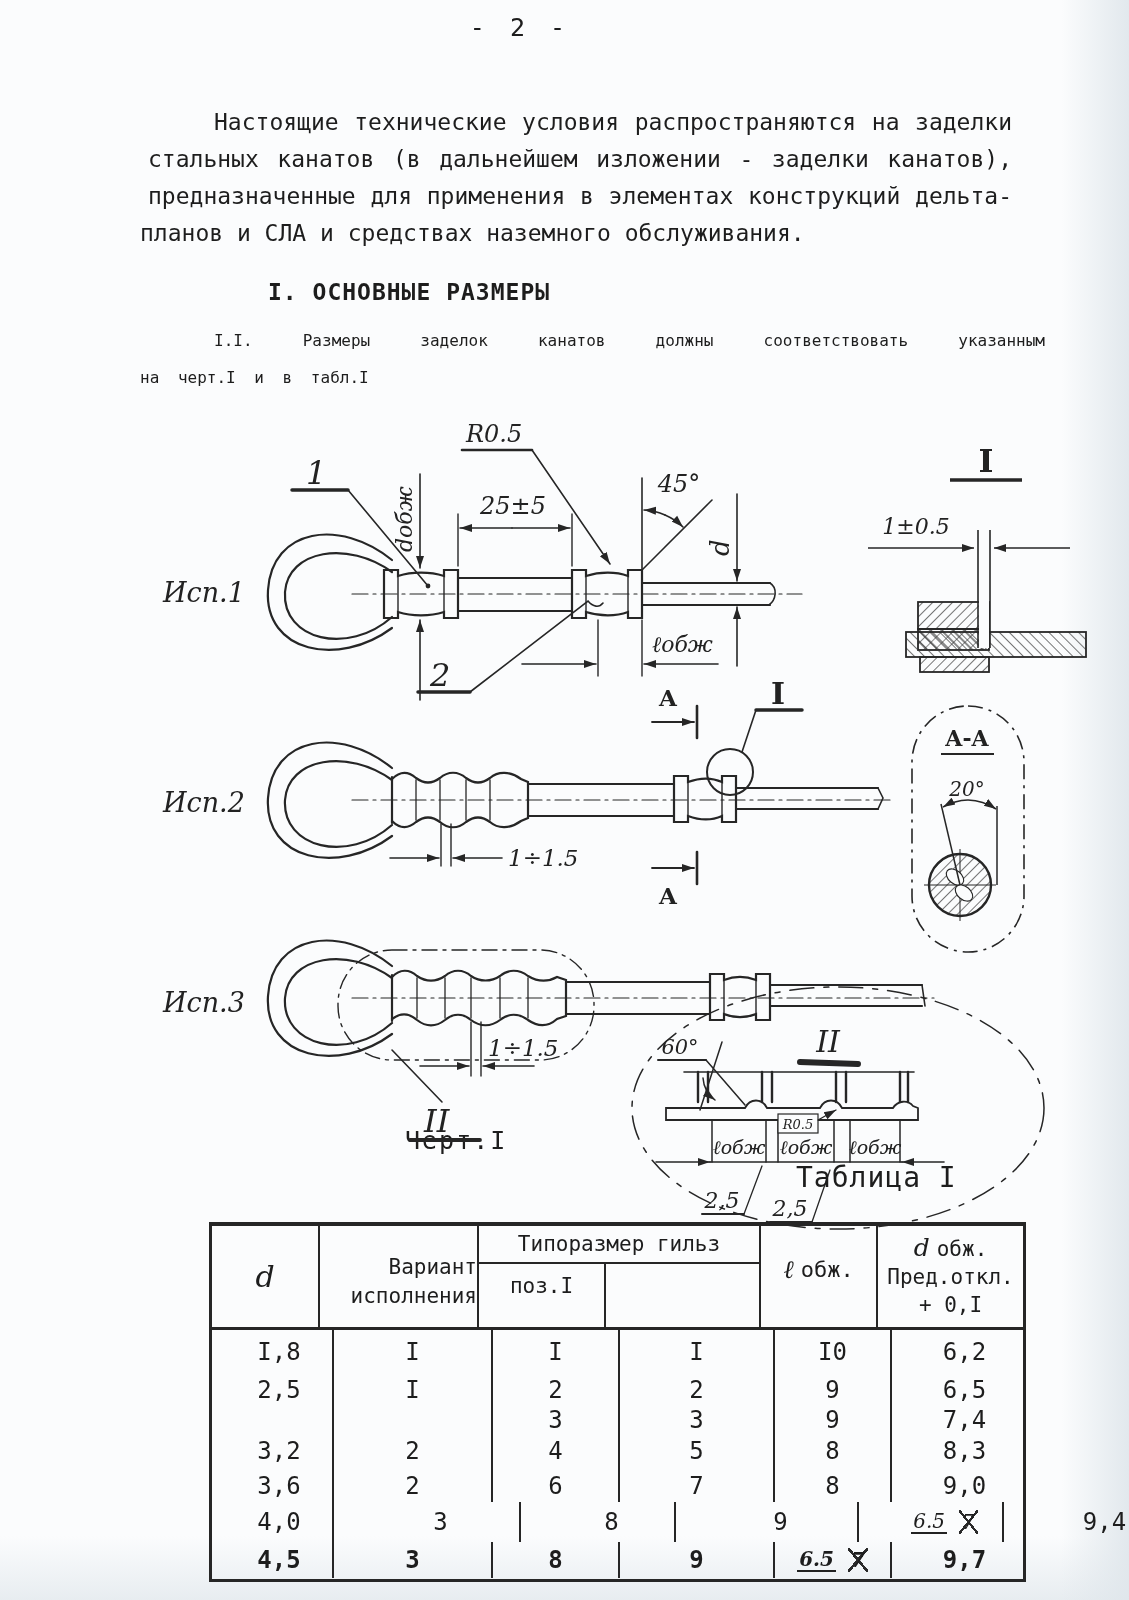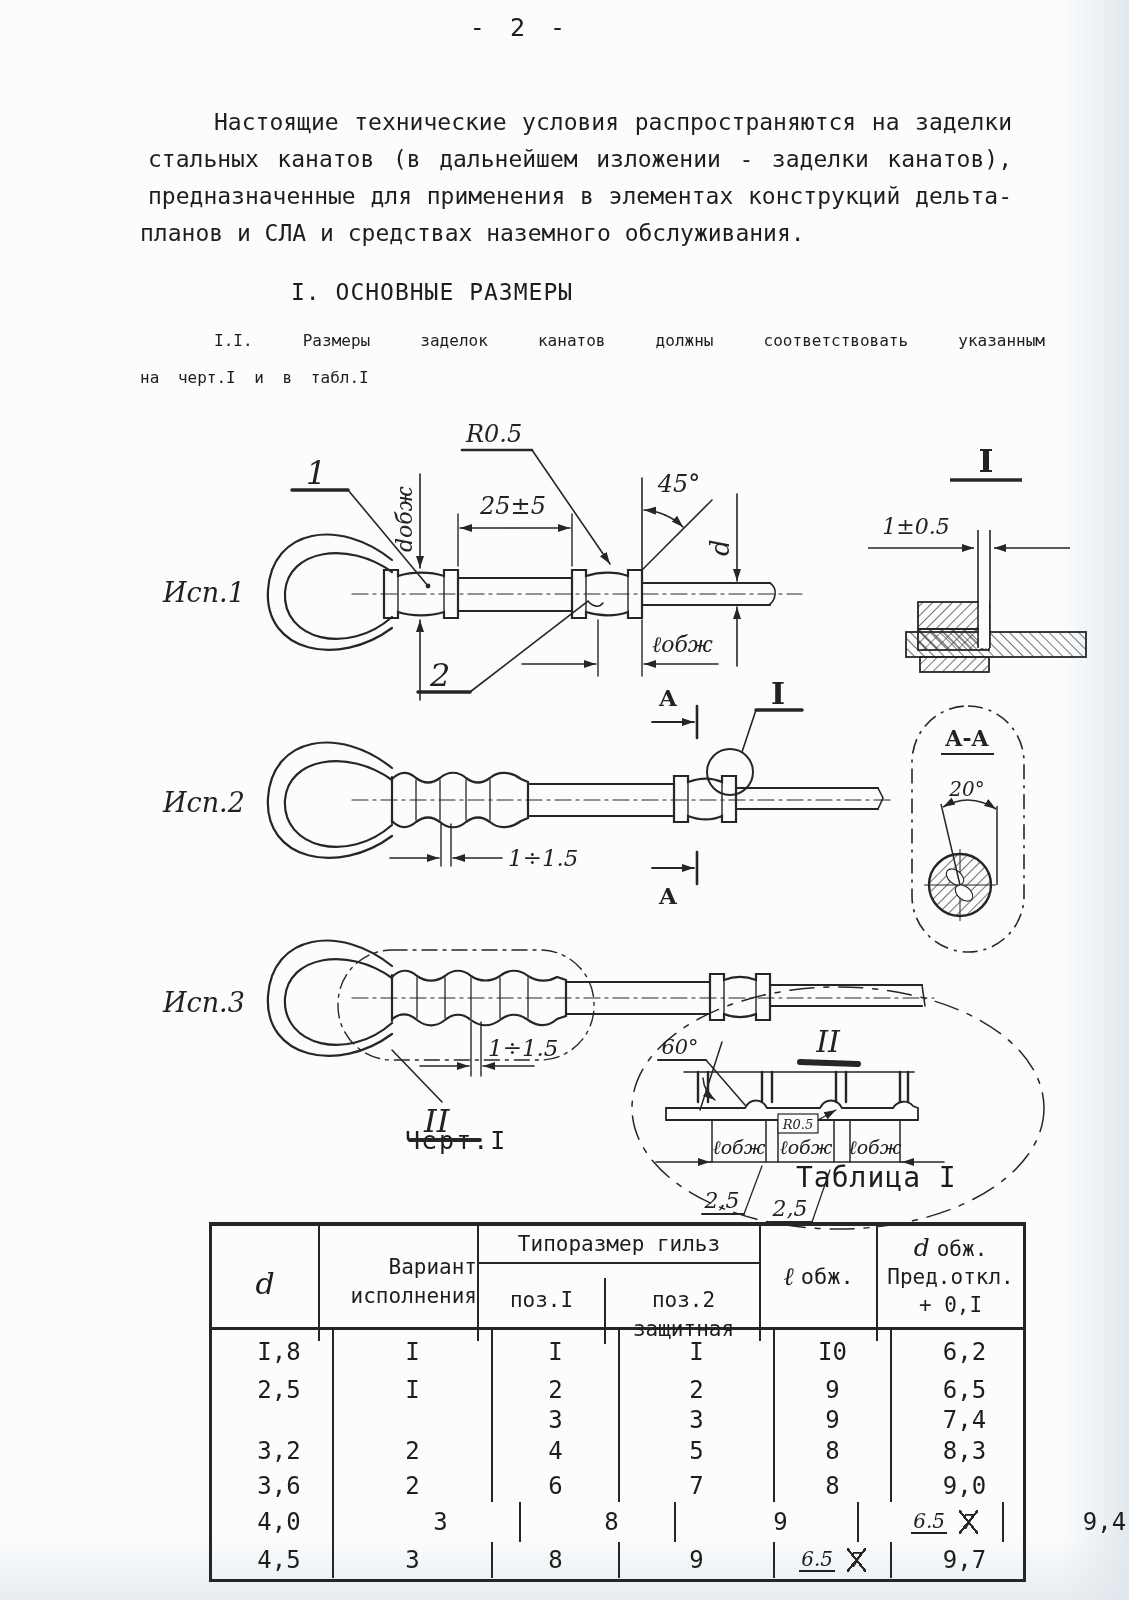--- a/index.html
+++ b/index.html
@@ -11,39 +11,39 @@
       #fbfcfd;
     font-family:"DejaVu Sans Mono",monospace;
     color:#1d1d1d;
   }
   .abs{position:absolute;}
   .page-num{top:13px;left:0;width:1040px;text-align:center;font-size:25px;letter-spacing:5px;}
   .intro{left:140px;top:109px;width:872px;font-size:23px;}
   .intro .line, .clause .line{height:37px;white-space:nowrap;}
   .just{text-align:justify;text-align-last:justify;margin-left:8px;}
   .ind{padding-left:66px;}
-  .heading{left:291px;top:279px;font-size:23px;letter-spacing:1px;white-space:nowrap;}
+  .heading{left:268px;top:279px;font-size:23px;letter-spacing:1px;white-space:nowrap;font-weight:bold;}
   .clause{left:140px;top:331px;width:905px;font-size:16px;}
   .wsp{word-spacing:9px;}
   .fig-caption{left:405px;top:1126px;font-size:25px;letter-spacing:2px;}
   .tbl-caption{left:796px;top:1161px;font-size:28px;letter-spacing:1px;z-index:4;}
   svg.draw{left:0;top:0;z-index:2;}
   svg.draw text{fill:#222;}
   .ann{font-family:"DejaVu Serif",serif;font-style:italic;}
   .annb{font-family:"DejaVu Serif",serif;font-weight:bold;}
 
   
   .ctable{left:209px;top:1222px;width:817px;height:360px;border:3px solid #262626;border-top-width:4px;box-sizing:border-box;z-index:3;background:rgba(251,252,253,.0);}
   .thead{display:grid;grid-template-columns:108px 159px 282px 117px 145px;height:104px;border-bottom:3px solid #262626;box-sizing:border-box;}
   .hcell{border-right:2px solid #262626;box-sizing:border-box;font-size:21px;line-height:29px;text-align:center;}
   .hcell.last{border-right:none;}
   .hd{display:flex;align-items:center;justify-content:center;font-family:"DejaVu Serif",serif;font-style:italic;font-size:30px;}
   .hvar{padding-top:27px;text-align:right;padding-left:8px;}
   .tg-top{height:38px;display:flex;align-items:center;justify-content:center;border-bottom:2.5px solid #262626;box-sizing:border-box;}
-  .tg-bottom{display:grid;grid-template-columns:127px 155px;height:63px;margin-top:14px;}
+  .tg-bottom{display:grid;grid-template-columns:127px 155px;height:63px;}
   .tg-bottom .p1{border-right:2px solid #262626;box-sizing:border-box;padding-top:8px;}
   .tg-bottom .p2{padding-top:8px;}
   .hl{display:flex;align-items:center;justify-content:center;padding-bottom:14px;font-size:22px;}
   .hl .sym,.hdo .sym{font-family:"DejaVu Serif",serif;font-style:italic;font-size:25px;margin-right:7px;}
   .hdo{padding-top:8px;font-size:21px;line-height:28px;}
   .tbody{}
   .trow{display:grid;grid-template-columns:108px 159px 127px 155px 117px 145px;margin-left:14px;}
   .tcell{border-right:2px solid #262626;box-sizing:border-box;display:flex;align-items:center;justify-content:center;font-size:24px;}
   .tcell.c2{border-right:2px solid #262626;}
   .tcell.c5{border-right:none;}
@@ -329,24 +329,20 @@
   <div class="thead">
     <div class="hcell hd">d</div>
     <div class="hcell hvar">
       <div>Вариант</div>
       <div>исполнения</div>
     </div>
     <div class="hcell" style="padding:0;">
       <div class="tg-top">Типоразмер гильз</div>
       <div class="tg-bottom">
         <div class="p1">поз.I</div>
-        <div class="p2">
-          <div>поз.2</div>
-          <div>защитная</div>
-        </div>
       </div>
     </div>
     <div class="hcell hl">
       <span class="sym">ℓ</span>
       <span>обж.</span>
     </div>
     <div class="hcell hdo last">
       <div>
         <span class="sym">d</span><span>обж.</span>
       </div>
@@ -399,21 +395,21 @@
         <div class="tcell c0">4,0</div>
         <div class="tcell c1">3</div>
         <div class="tcell c2">8</div>
         <div class="tcell c3">9</div>
         <div class="tcell c4">
           <span class="hand">6.5</span>
           <span class="x7">7</span>
         </div>
         <div class="tcell c5">9,4</div>
       </div>
-      <div class="trow" style="height: 36px;">
+      <div class="trow" style="height: 36px; font-weight: bold;">
         <div class="tcell c0">4,5</div>
         <div class="tcell c1">3</div>
         <div class="tcell c2">8</div>
         <div class="tcell c3">9</div>
         <div class="tcell c4">
           <span class="hand">6.5</span>
           <span class="x7">7</span>
         </div>
         <div class="tcell c5">9,7</div>
       </div>

